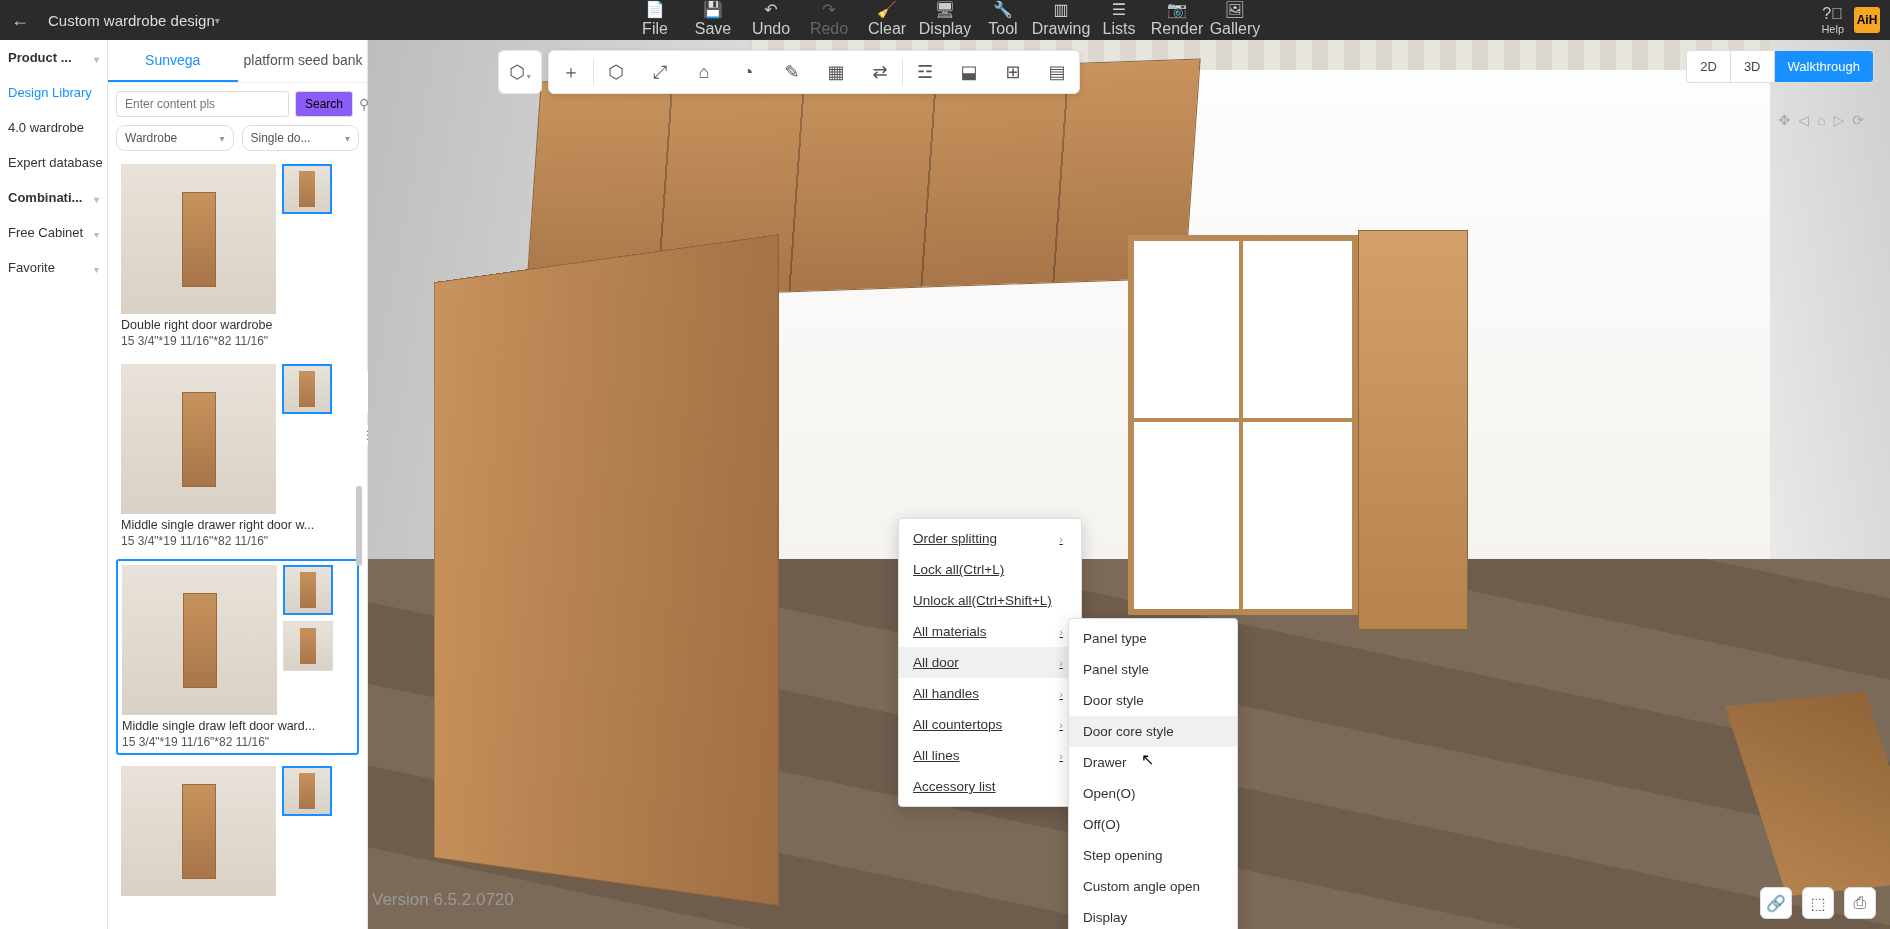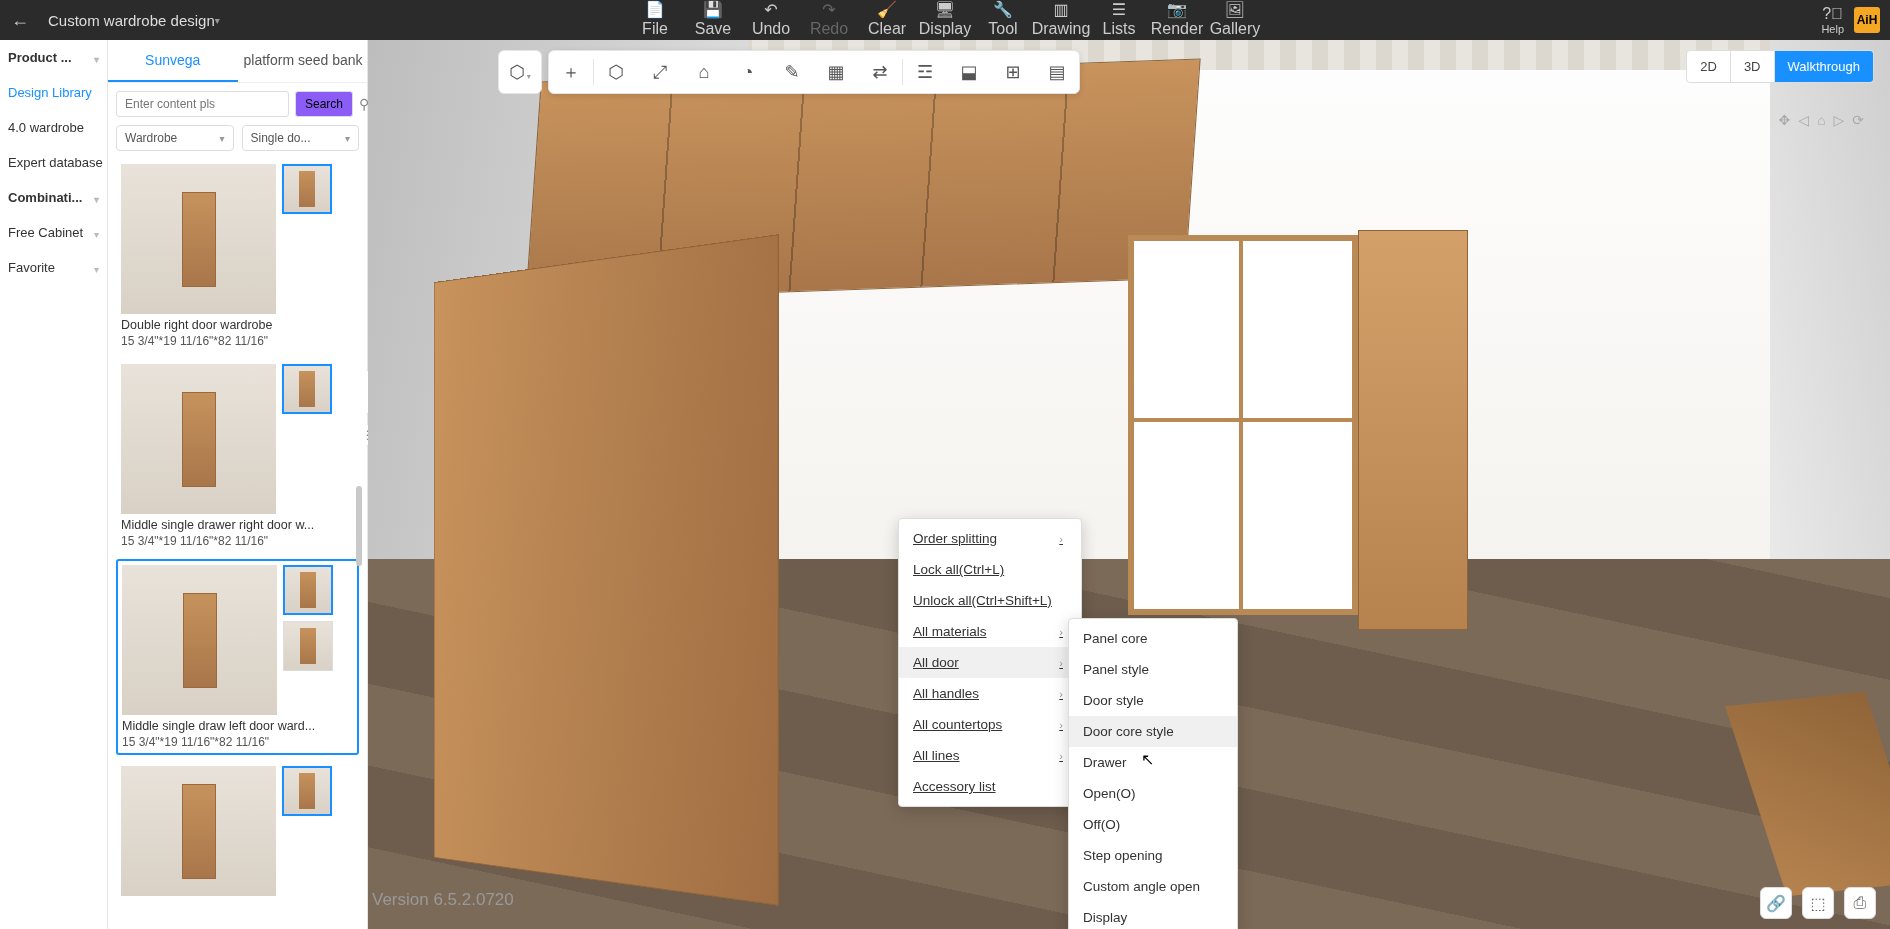--- a/index.html
+++ b/index.html
@@ -31,21 +31,21 @@
   
   .libpanel { position: absolute; top: 40px; left: 108px; width: 260px; bottom: 0; background: #fff; border-right: 1px solid #e5e5e5; display:flex; flex-direction:column;}
   .lib-tabs { display:flex; border-bottom:1px solid #eee; }
   .lib-tab { flex:1; text-align:center; padding: 12px 6px; font-size: 14px; color:#555; cursor:pointer; white-space:nowrap; overflow:hidden;}
   .lib-tab.active { color:#1890ff; border-bottom:2px solid #1890ff;}
   .lib-filters { padding: 8px; display:flex; gap:6px; align-items:center;}
   .search-input { flex:1; border:1px solid #ddd; border-radius:3px; padding:5px 8px; font-size:12px; color:#555;}
   .search-btn { border:1px solid #ddd; background:#8b5cf6; padding:5px 9px; font-size:12px; cursor:pointer; border-radius:3px;}
   .filter-icon { width:18px; height:18px; color:#888; cursor:pointer; font-size:14px; display:flex;align-items:center;justify-content:center;}
   .lib-selects { padding: 0 8px 8px; display:flex; gap:8px;}
-  .sel-box { flex:1; border:1px solid #ddd; border-radius:4px; padding:5px 8px; font-size:12px; color:#555; display:flex; justify-content:space-between; align-items:center; cursor:pointer; white-space:nowrap; overflow:hidden;}
+  .sel-box { flex:1; border:1px solid #ddd; border-radius:9px; padding:5px 8px; font-size:12px; color:#555; display:flex; justify-content:space-between; align-items:center; cursor:pointer; white-space:nowrap; overflow:hidden;}
   .lib-list { flex:1; overflow-y:auto; padding: 0 8px;}
   .card { border:1px solid transparent; border-radius:3px; margin-bottom:6px; padding:4px; position:relative;}
   .card.sel { border:2px solid #1890ff;}
   .card-body { display:flex; gap:6px;}
   .thumb-l { width:155px; height:150px; background: linear-gradient(#e8e2da,#d9d1c5); display:flex; align-items:center; justify-content:center; position:relative;}
   .thumb-l.short { height:130px;}
   .wardrobe-mini { width:34px; height:95px; background:linear-gradient(#c6925c,#a8764a); border:1px solid #9a6a3f;}
   .thumb-col { display:flex; flex-direction:column; gap:6px;}
   .thumb-s { width:50px; height:50px; background:linear-gradient(#e8e2da,#d9d1c5); border:1px solid #ddd; display:flex;align-items:center;justify-content:center;}
   .thumb-s.sel { border:2px solid #1890ff;}
@@ -391,21 +391,21 @@
       <div class="ctx-item">
         <span>All lines</span>
         <span class="ctx-arrow">›</span>
       </div>
       <div class="ctx-item">
         <span>Accessory list</span>
       </div>
     </div>
   <div class="ctx ctx2" id="ctx2">
       <div class="ctx-item">
-        <span>Panel core</span>
+        <span>Panel type</span>
       </div>
       <div class="ctx-item">
         <span>Panel style</span>
       </div>
       <div class="ctx-item">
         <span>Door style</span>
       </div>
       <div class="ctx-item hover">
         <span>Door core style</span>
       </div>

